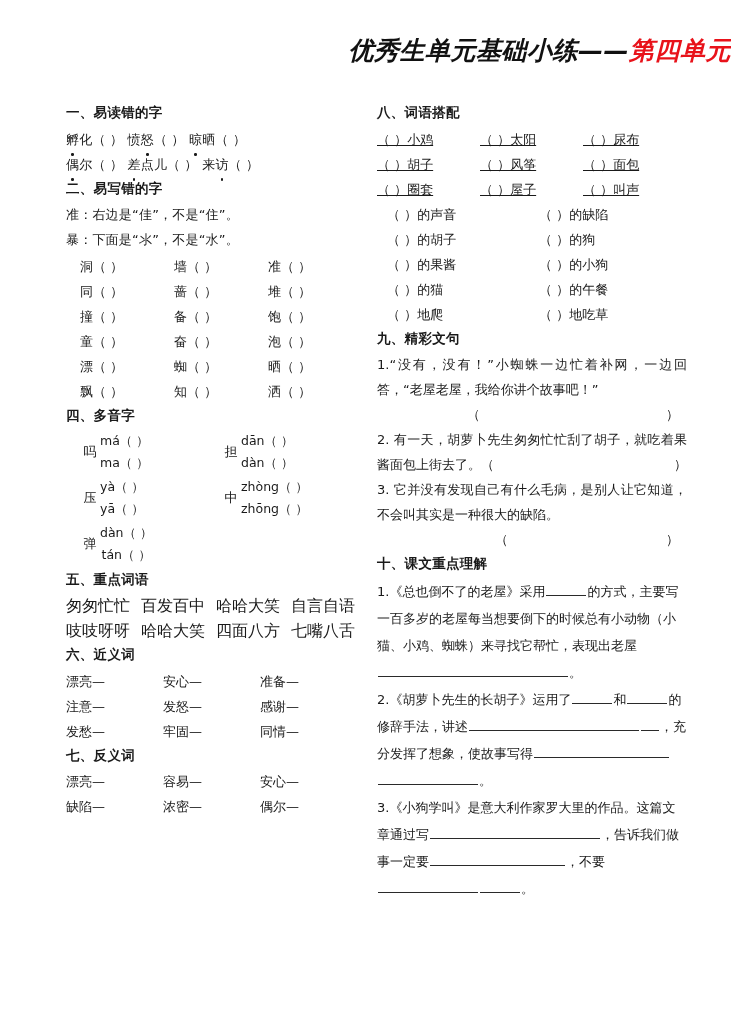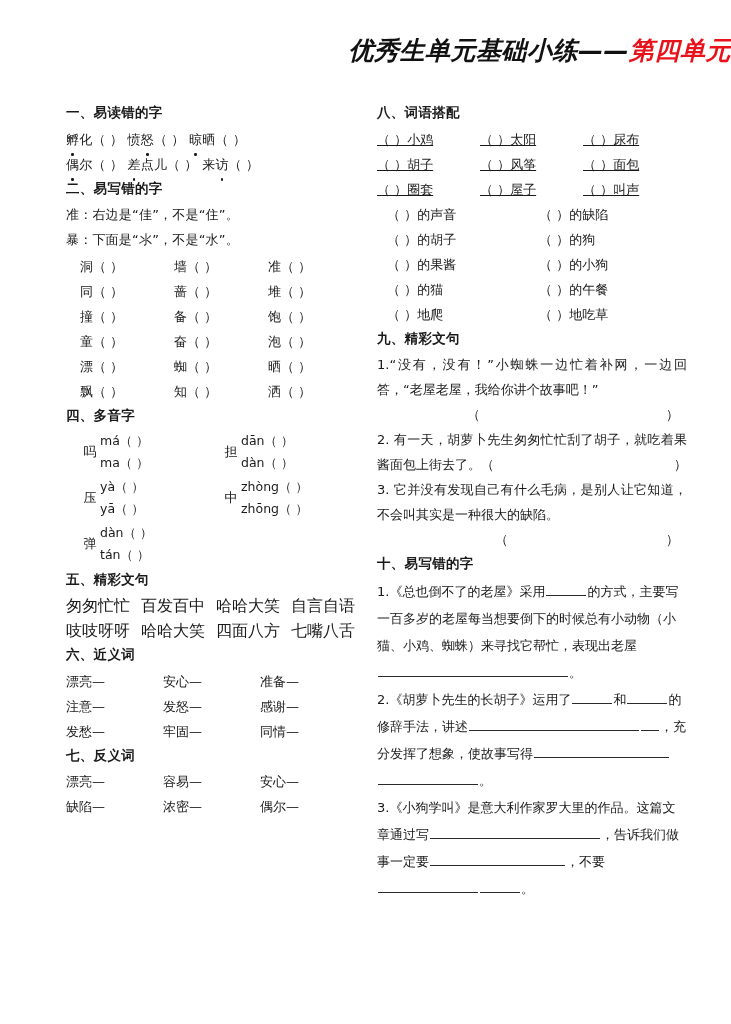--- a/index.html
+++ b/index.html
@@ -112,21 +112,21 @@
     display: flex;
     align-items: center;
     margin-bottom: 2px;
   }
   .poly-char {
     font-size: 13px;
     width: 20px;
     flex: 0 0 20px;
     text-align: center;
   }
-  .poly-readings { line-height: 22px; }
+  .poly-readings { line-height: 22px; text-align: center; }
   .poly-reading { white-space: nowrap; font-size: 12.5px; }
 
   
   .idioms {
     font-size: 16px;
     line-height: 25px;
     white-space: nowrap;
   }
   .idioms span { margin-right: 11px; }
   .idioms span:last-child { margin-right: 0; }
@@ -276,21 +276,21 @@
               <div class="poly-readings">
                 <div class="poly-reading">zhòng（        ）</div>
                 <div class="poly-reading">zhōng（      ）</div>
               </div>
             </div>
           </div>
         </div>
       </div>
 
       <div class="sec-block">
-        <div class="sec-head tight">五、精彩文句</div>
+        <div class="sec-head tight">五、重点词语</div>
         <div class="idioms">
           <span>匆匆忙忙</span><span>百发百中</span><span>哈哈大笑</span><span>自言自语</span>
         </div>
         <div class="idioms">
           <span>吱吱呀呀</span><span>哈哈大笑</span><span>四面八方</span><span>七嘴八舌</span>
         </div>
       </div>
 
       <div class="sec-block">
         <div class="sec-head tight">六、近义词</div>
@@ -362,21 +362,21 @@
         <div class="sent"><span>2. 有一天，胡萝卜先生匆匆忙忙刮了胡子，就吃着果酱面包上街去了。（</span><span style="float:right">）</span></div>
 
         <div class="sent">3. 它并没有发现自己有什么毛病，是别人让它知道，不会叫其实是一种很大的缺陷。</div>
         <div class="sent-answer wide">
           <span>（</span>
           <span>）</span>
         </div>
       </div>
 
       <div class="sec-block">
-        <div class="sec-head tight">十、易写错的字</div>
+        <div class="sec-head tight">十、课文重点理解</div>
 
         <div class="u-para"><span>1.《总也倒不了的老屋》采用</span><span class="blank b-sm"></span><span>的方式，主要写一百多岁的老屋每当想要倒下的时候总有小动物（小猫、小鸡、蜘蛛）来寻找它帮忙，表现出老屋</span><span class="blank b-xxl"></span><span>。</span></div>
 
         <div class="u-para"><span>2.《胡萝卜先生的长胡子》运用了</span><span class="blank b-sm"></span><span>和</span><span class="blank b-sm"></span><span>的修辞手法，讲述</span><span class="blank b-xl"></span><span class="blank b-tiny"></span><span>，充分发挥了想象，使故事写得</span><span class="blank b-lg"></span><span class="blank b-md"></span><span>。</span></div>
 
         <div class="u-para"><span>3.《小狗学叫》是意大利作家罗大里的作品。这篇文章通过写</span><span class="blank b-xl"></span><span>，告诉我们做事一定要</span><span class="blank b-lg"></span><span>，不要</span><span class="blank b-md"></span><span class="blank b-sm"></span><span>。</span></div>
       </div>
 
     </div>
   </div>

